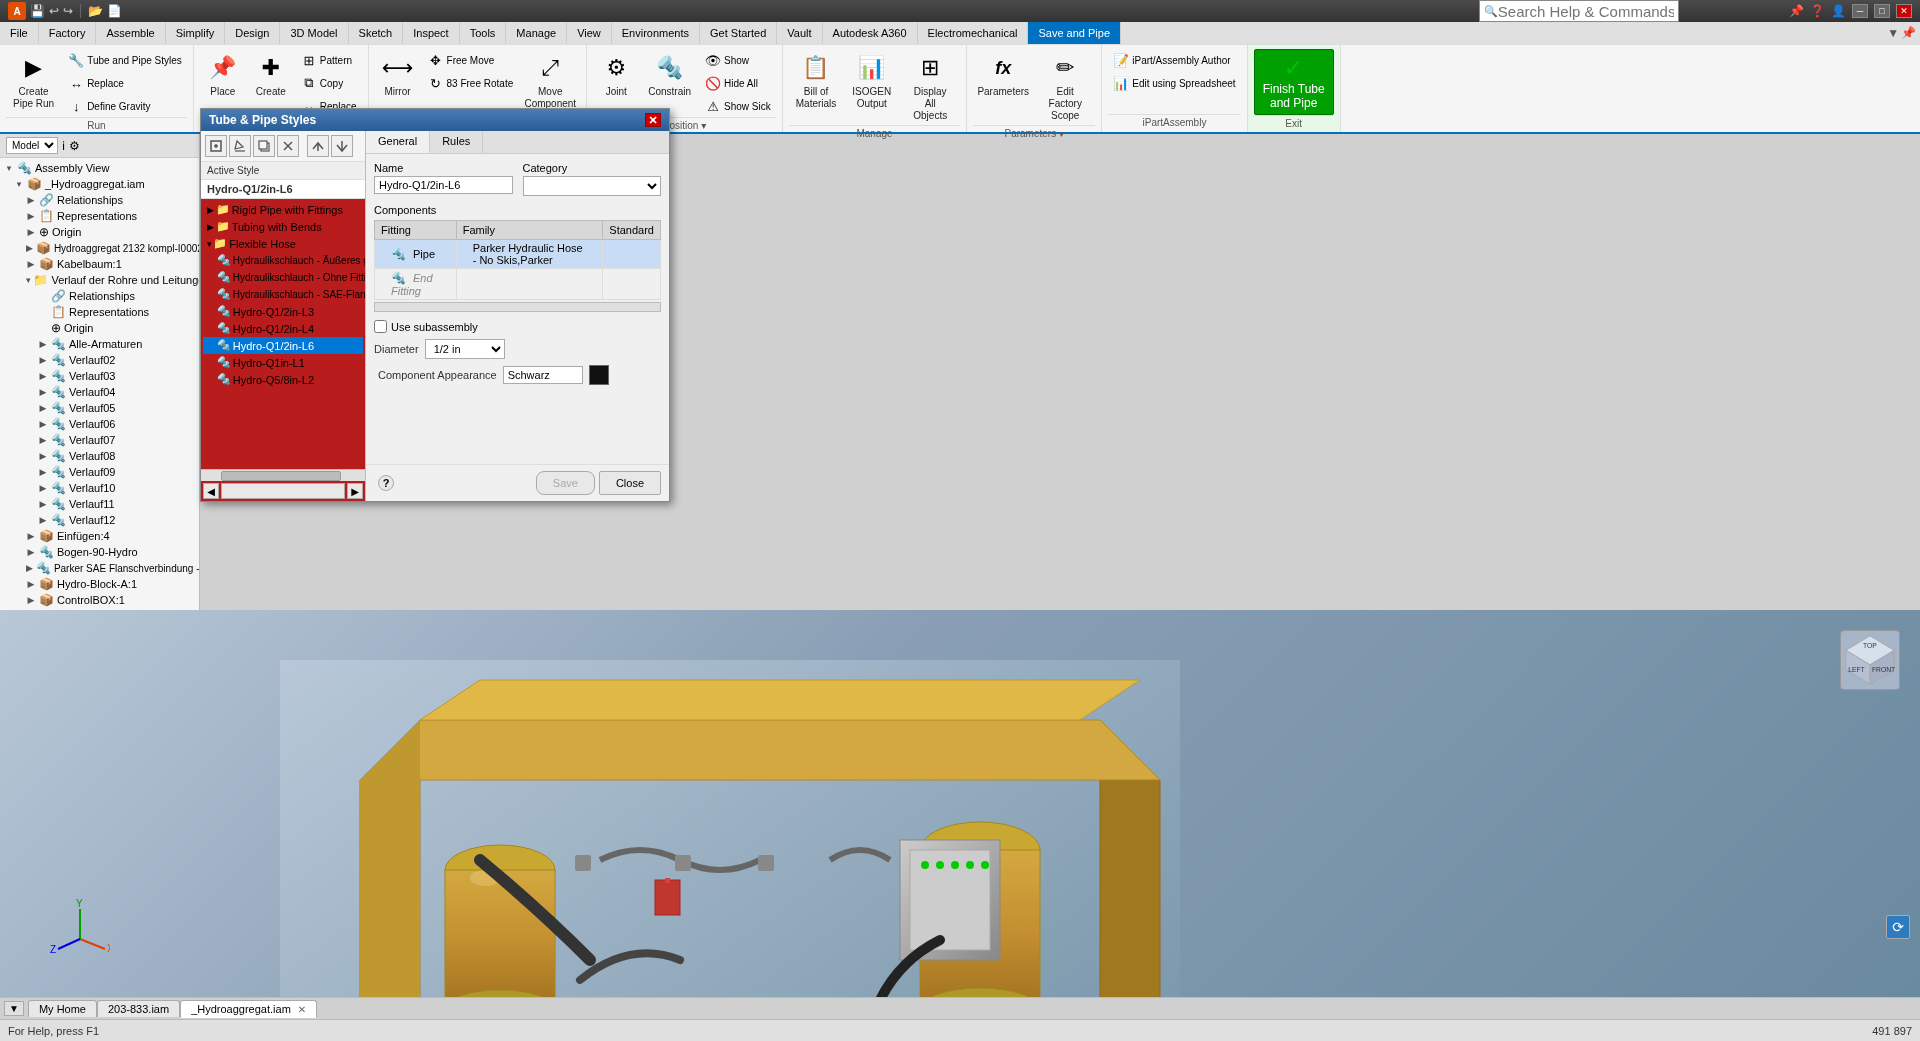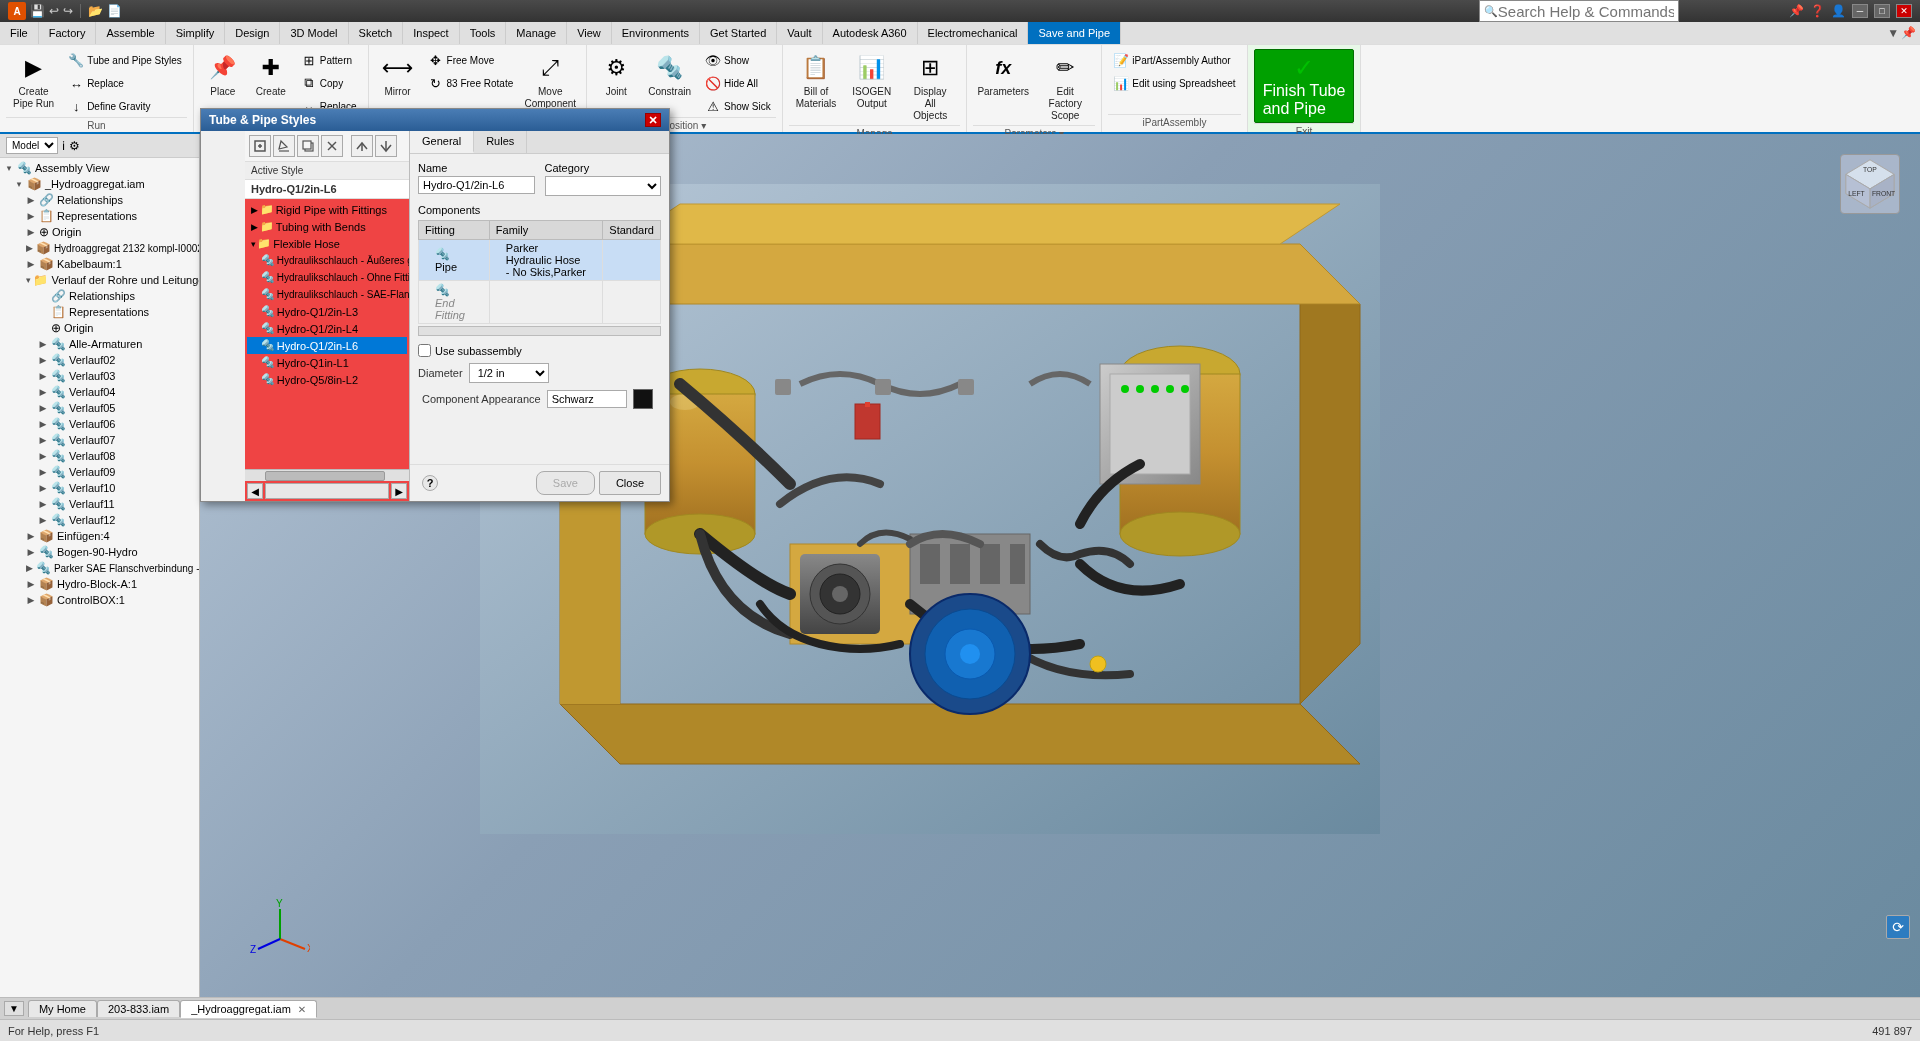--- a/index.html
+++ b/index.html
@@ -21,29 +21,29 @@
     .ribbon-group { display: flex; flex-direction: column; border-right: 1px solid #ddd; padding: 4px 6px; min-width: 60px; }
     .ribbon-group-label { font-size: 10px; color: #555; text-align: center; margin-top: auto; padding-top: 2px; border-top: 1px solid #ddd; }
     .ribbon-group-content { display: flex; align-items: flex-start; gap: 2px; flex: 1; }
     .ribbon-btn-large { display: flex; flex-direction: column; align-items: center; padding: 2px 6px; cursor: pointer; border: 1px solid transparent; border-radius: 2px; min-width: 44px; max-width: 60px; }
     .ribbon-btn-large .icon { width: 32px; height: 32px; display: flex; align-items: center; justify-content: center; font-size: 22px; }
     .ribbon-btn-large .label { font-size: 10px; text-align: center; line-height: 1.2; color: #222; margin-top: 2px; }
     .ribbon-btn-small { display: flex; align-items: center; gap: 3px; padding: 2px 4px; cursor: pointer; border: 1px solid transparent; border-radius: 2px; font-size: 10px; }
     .ribbon-btn-small .icon-sm { width: 16px; height: 16px; display: flex; align-items: center; justify-content: center; font-size: 13px; }
     .ribbon-btn-green { background: #00a000; color: #fff; border: 1px solid #007000; border-radius: 2px; padding: 4px 8px; cursor: pointer; display: flex; flex-direction: column; align-items: center; }
     .ribbon-btn-green .icon { font-size: 22px; color: #fff; }
-    .ribbon-btn-green .label { font-size: 16px; color: #fff; }
+    .ribbon-btn-green .label { font-size: 12px; color: #fff; text-align: center; }
     .small-btn-col { display: flex; flex-direction: column; gap: 1px; }
 
     
     #search-bar { position: absolute; top: 0; right: 100px; width: 200px; height: 22px; background: #fff; border: 1px solid #888; display: flex; align-items: center; padding: 0 4px; }
     #search-bar input { border: none; outline: none; font-size: 11px; flex: 1; color: #666; }
 
     
-    #main { display: flex; height: calc(1041px - 22px - 112px - 22px); }
+    #main { display: flex; height: calc(1041px - 22px - 112px - 22px); flex-direction: column; }
 
     
     #left-panel { width: 200px; min-width: 200px; background: #f5f5f5; border-right: 1px solid #bbb; display: flex; flex-direction: column; overflow: hidden; }
     #left-panel-header { background: #e0e0e0; padding: 3px 6px; display: flex; align-items: center; gap: 4px; border-bottom: 1px solid #ccc; font-size: 11px; }
     #left-panel-header select { font-size: 10px; border: 1px solid #aaa; background: #fff; padding: 1px; }
     #tree-area { flex: 1; overflow-y: auto; overflow-x: auto; padding: 2px; }
     .tree-item { display: flex; align-items: center; gap: 3px; padding: 1px 2px; font-size: 11px; cursor: pointer; white-space: nowrap; }
     .tree-arrow { font-size: 9px; width: 10px; text-align: center; color: #555; }
     .tree-icon { font-size: 12px; }
 
@@ -58,21 +58,21 @@
     .bottom-tab { padding: 2px 10px; font-size: 11px; background: #e8e8e8; border: 1px solid #aaa; border-bottom: none; cursor: pointer; border-radius: 3px 3px 0 0; }
     .bottom-tab.active { background: #fff; border-bottom: 1px solid #fff; }
     .bottom-tab-close { margin-left: 4px; cursor: pointer; color: #666; font-size: 10px; }
 
     
     #dialog-overlay { position: absolute; top: 0; left: 0; width: 100%; height: 100%; pointer-events: none; }
     #tube-dialog { position: absolute; top: 108px; left: 200px; width: 470px; background: #f0f0f0; border: 1px solid #888; box-shadow: 3px 3px 8px rgba(0,0,0,0.4); pointer-events: all; }
     #tube-dialog-title { background: linear-gradient(to bottom, #4a7db5, #2a5d95); color: #fff; padding: 4px 8px; font-size: 12px; font-weight: bold; display: flex; align-items: center; justify-content: space-between; cursor: move; }
     #tube-dialog-close { width: 16px; height: 14px; background: #c00; border: 1px solid #900; color: #fff; font-size: 11px; cursor: pointer; display: flex; align-items: center; justify-content: center; }
     #tube-dialog-body { display: flex; height: 370px; }
-    #tube-dialog-left { width: 165px; min-width: 165px; background: #ef4444; border-right: 1px solid #bbb; display: flex; flex-direction: column; margin-left: 44px; }
+    #tube-dialog-left { width: 165px; min-width: 165px; background: #b91c1c; border-right: 1px solid #bbb; display: flex; flex-direction: column; }
     #tube-dialog-left-toolbar { display: flex; gap: 2px; padding: 4px; border-bottom: 1px solid #ddd; background: #f5f5f5; }
     .dlg-tool-btn { width: 22px; height: 22px; border: 1px solid #aaa; background: #f0f0f0; cursor: pointer; display: flex; align-items: center; justify-content: center; font-size: 12px; }
     #active-style-label { padding: 3px 6px; font-size: 10px; color: #333; background: #eee; border-bottom: 1px solid #ddd; }
     #active-style-value { padding: 3px 6px; font-size: 11px; background: #fff; border-bottom: 1px solid #ddd; color: #333; font-weight: bold; }
     #style-tree { flex: 1; overflow-y: auto; padding: 2px; }
     .style-tree-item { display: flex; align-items: center; gap: 2px; padding: 2px 4px; font-size: 11px; cursor: pointer; white-space: nowrap; }
     .style-tree-item.selected { background: #0078d7; color: #fff; }
     #tube-dialog-right { flex: 1; display: flex; flex-direction: column; padding: 0; }
     #dialog-tabs { display: flex; background: #e0e0e0; border-bottom: 1px solid #ccc; }
     .dialog-tab { padding: 4px 12px; font-size: 11px; cursor: pointer; border-right: 1px solid #ccc; }

